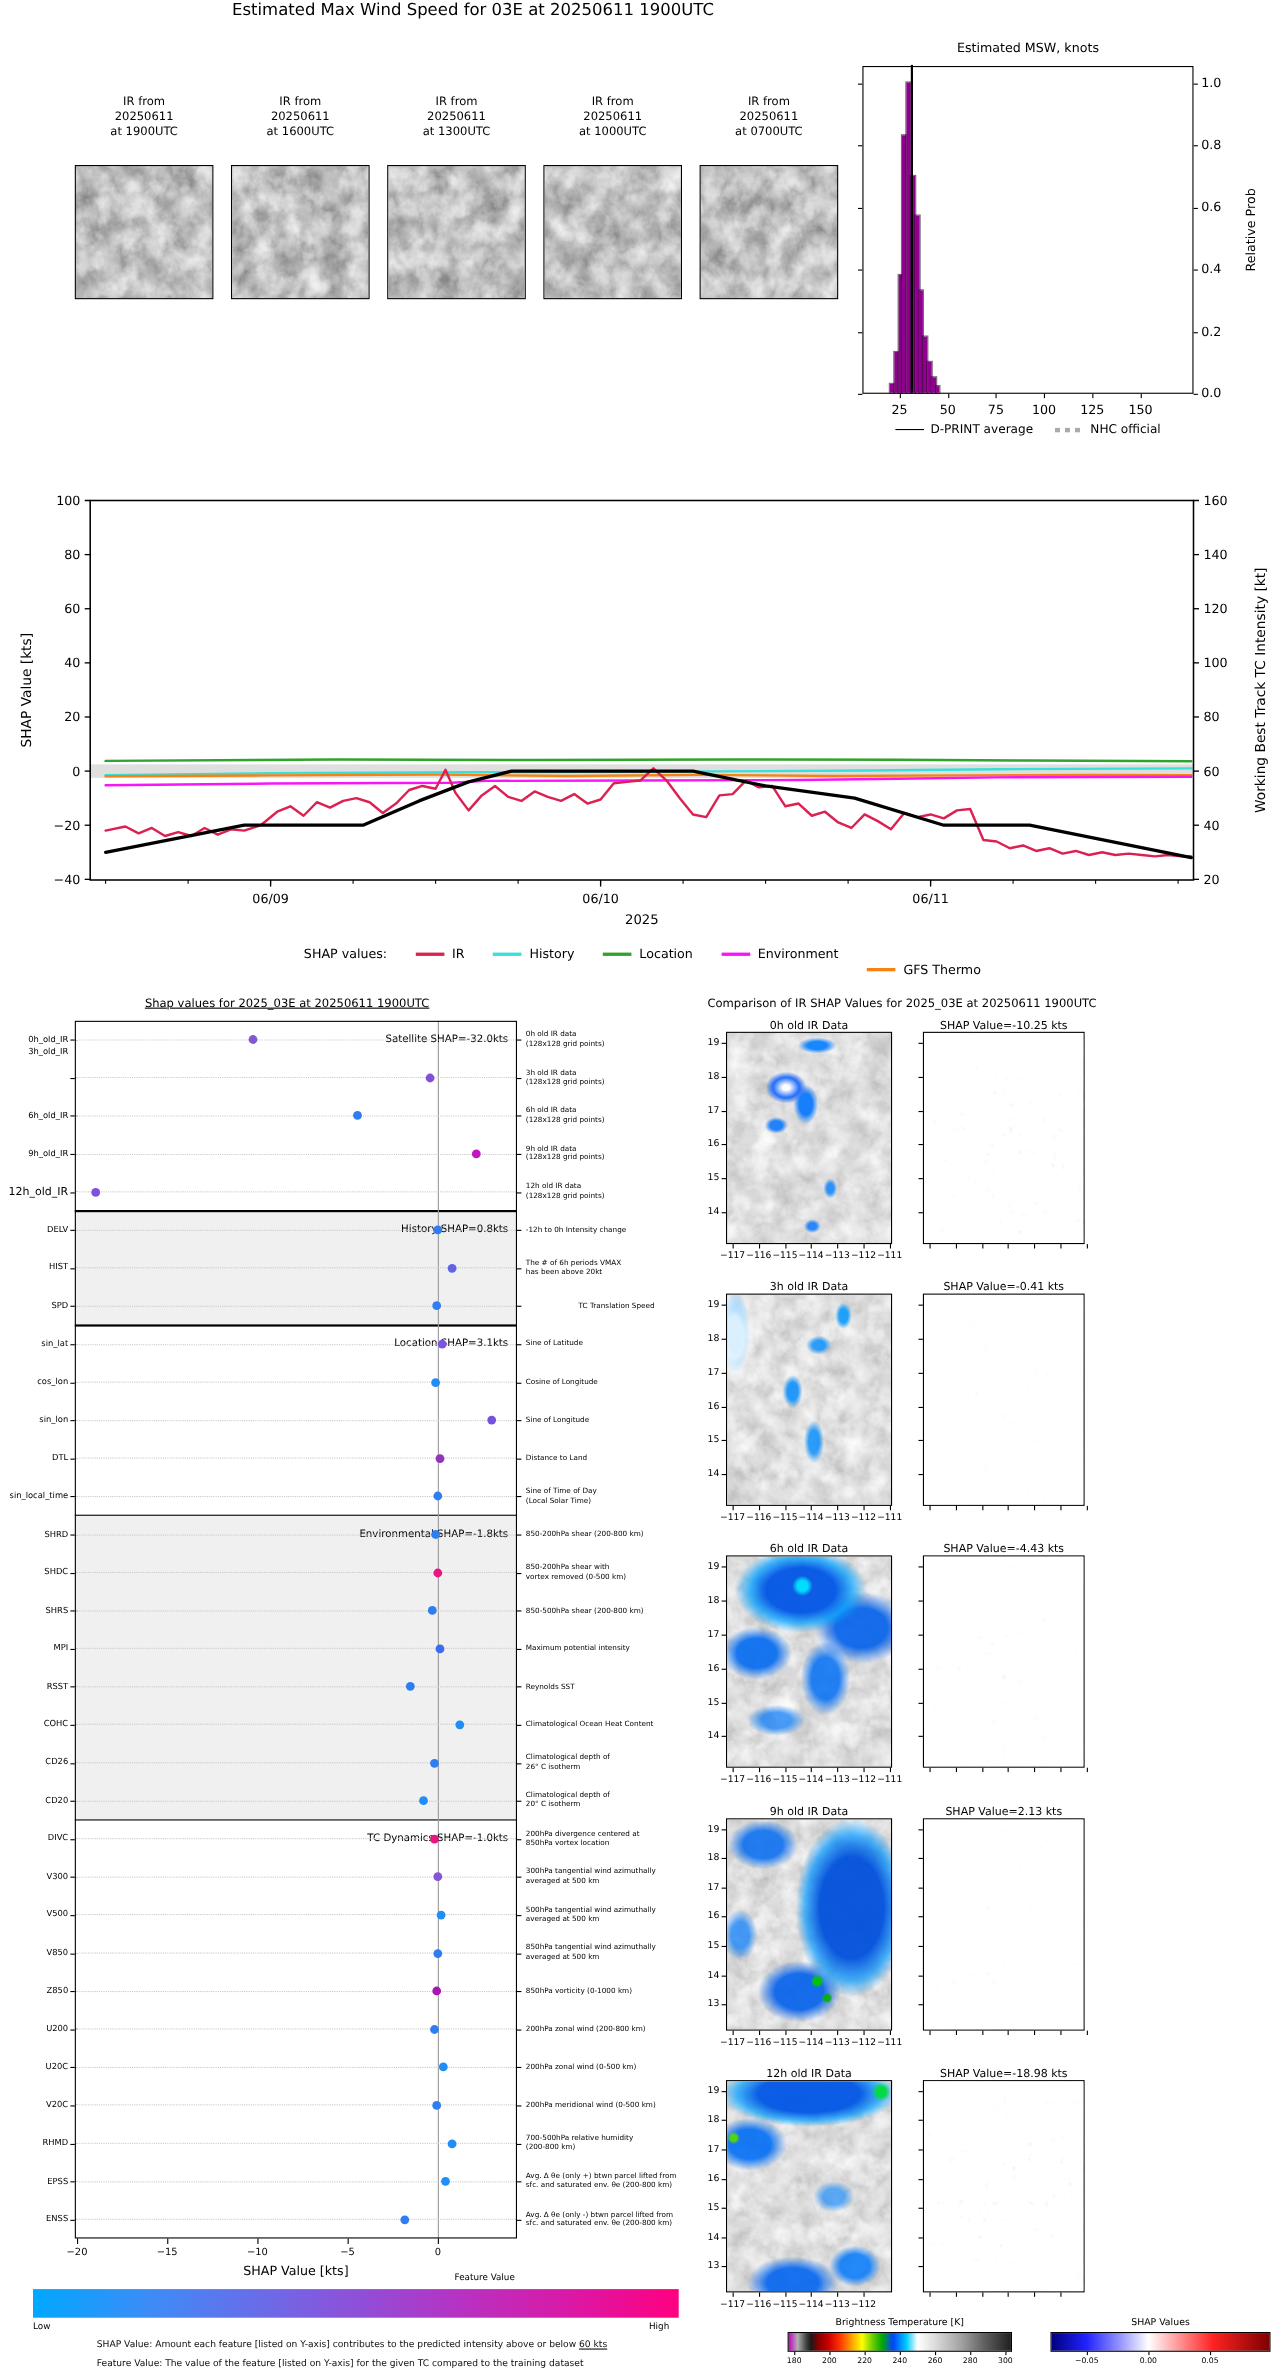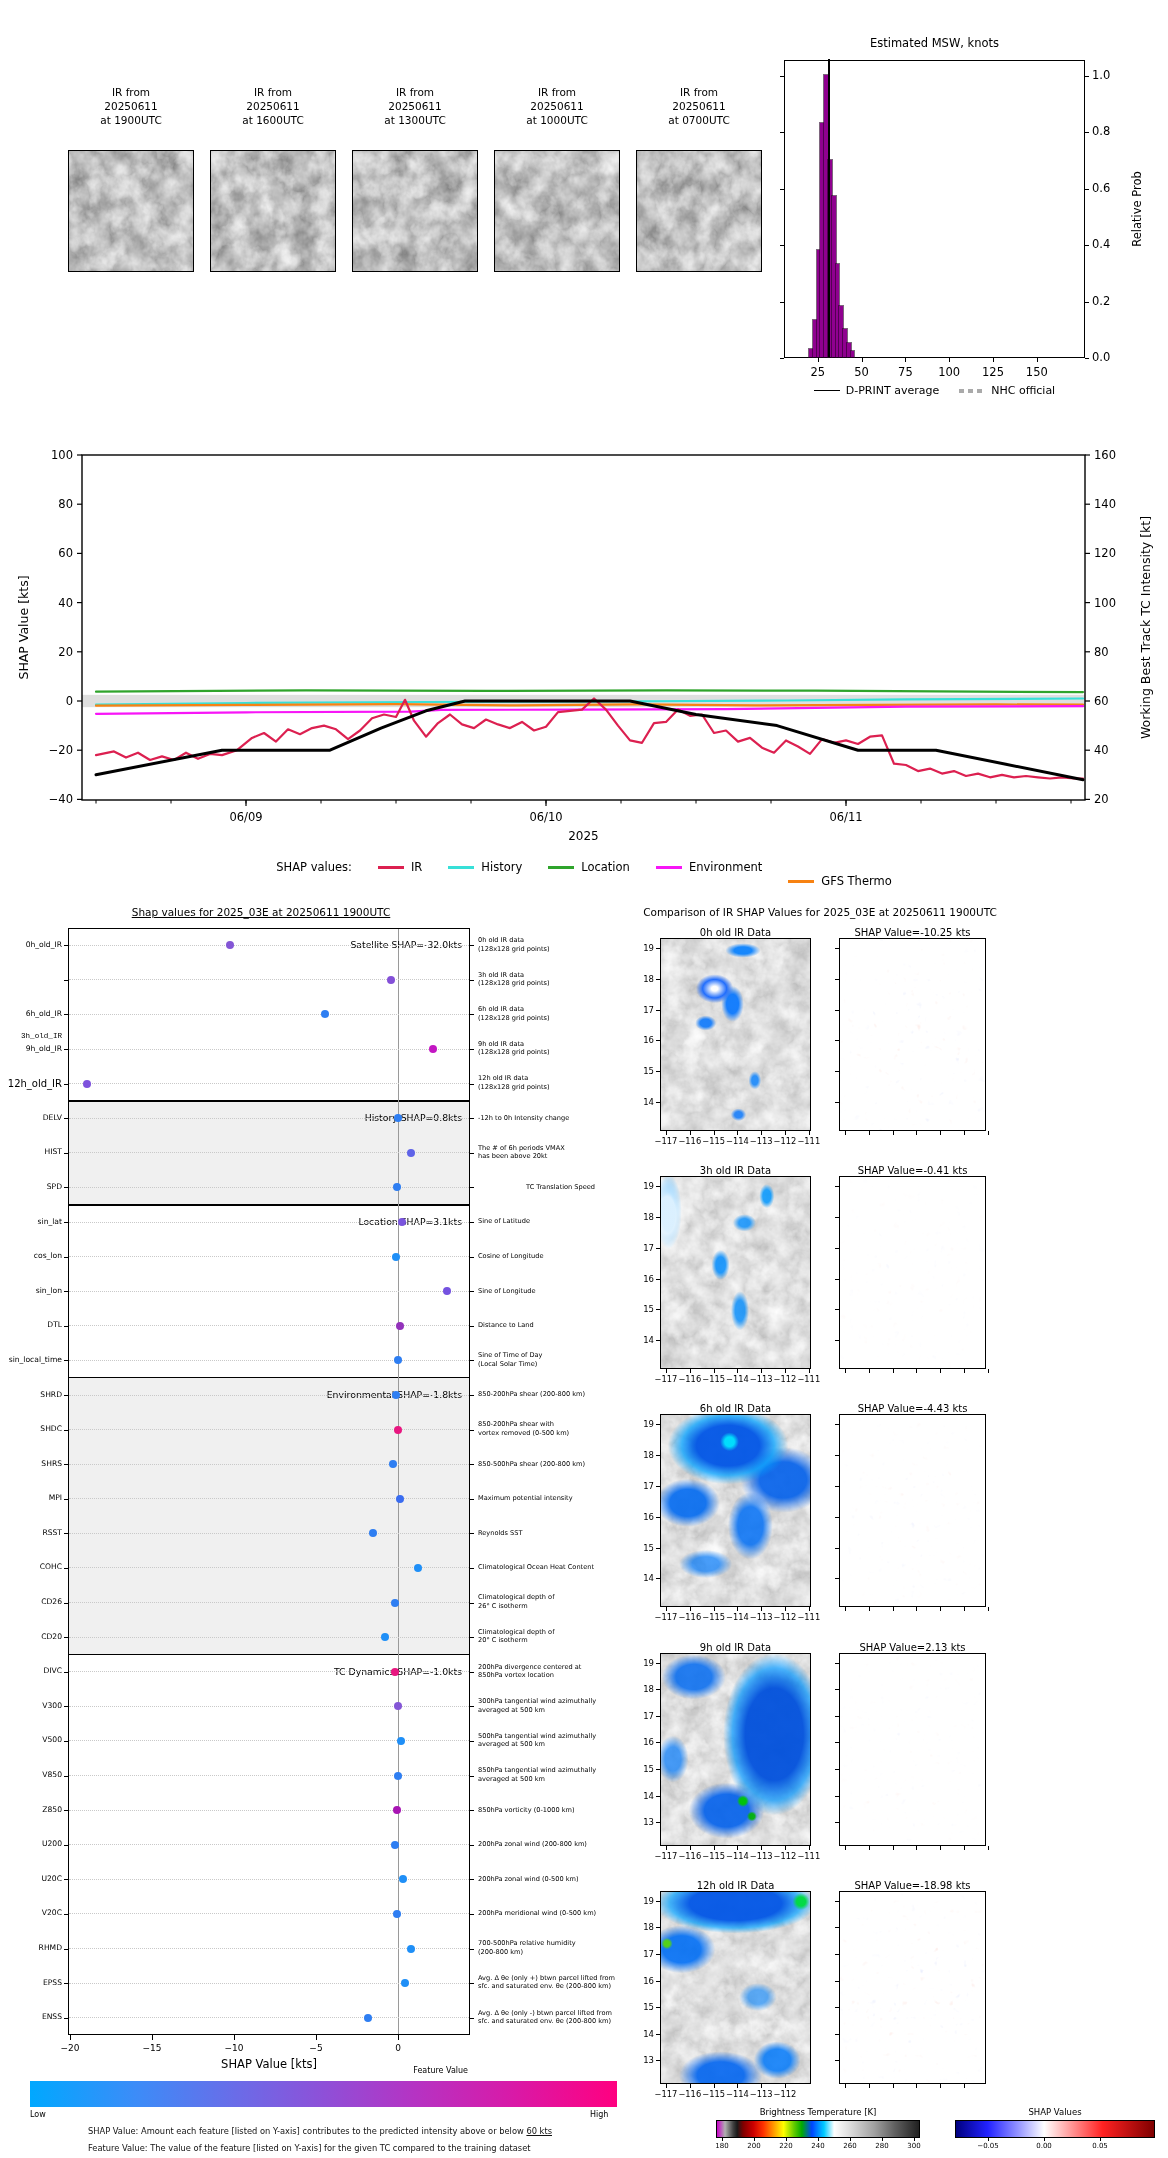--- a/index.html
+++ b/index.html
@@ -49,20 +49,21 @@
     radial-gradient(ellipse 52px 30px at 40% 96%, rgba(0,100,240,.9) 45%, rgba(0,0,0,0) 80%),
     radial-gradient(ellipse 30px 24px at 78% 88%, rgba(0,120,250,.85) 45%, rgba(0,0,0,0) 78%),
     radial-gradient(ellipse 24px 18px at 65% 55%, rgba(0,130,255,.6) 40%, rgba(0,0,0,0) 78%);}
   .fade{position:absolute;left:0;top:0;right:0;bottom:0;
     background:radial-gradient(ellipse at 55% 55%, rgba(255,255,255,0) 22%, rgba(255,255,255,.55) 68%, rgba(255,255,255,.82) 96%);}
 </style>
 </head>
 <body>
 
 <div id="fig">
+  <div class="a tc" style="left:0;top:6;width:860px;font-size:15px;">Estimated Max Wind Speed for 03E at 20250611 1900UTC</div>
 
   <div id="thumbs" class="a" style="left:0;top:0;width:1168px;height:300px;">
       <div class="a tc pre" style="left: 61px; top: 86px; width: 140px; font-size: 10.5px; line-height: 1.32;">IR from
 20250611
 at 1900UTC</div>
       <div class="a box" style="left: 68px; top: 150px; width: 126px; height: 122px; overflow: hidden;">
         <svg width="124" height="120" style="position:absolute;left:0;top:0">
           <defs>
             <filter id="nf0" x="0%" y="0%" width="100%" height="100%">
               <feTurbulence type="fractalNoise" baseFrequency="0.045" numOctaves="4" seed="3" stitchTiles="stitch"></feTurbulence>
@@ -323,21 +324,21 @@
       <div class="a" style="left: 69px; top: 944.797px; width: 400px; height: 0px; border-top: 1px dotted rgb(201, 201, 201);"></div>
       <div class="a" style="left: 64px; top: 945.297px; width: 4px; height: 1px; background: rgb(0, 0, 0);"></div>
       <div class="a" style="left: 470px; top: 945.297px; width: 4px; height: 1px; background: rgb(0, 0, 0);"></div>
       <div class="a tr" style="left: 0px; top: 939.797px; width: 62px; font-size: 7.6px;">0h_old_IR</div>
       <div class="a pre" style="left: 478px; top: 936.097px; width: 200px; font-size: 6.6px; line-height: 1.28;">0h old IR data
 (128x128 grid points)</div>
       <div class="a" style="left: 225.9px; top: 941.297px; width: 8px; height: 8px; border-radius: 50%; background: rgb(132, 86, 214);"></div>
       <div class="a" style="left: 69px; top: 979.391px; width: 400px; height: 0px; border-top: 1px dotted rgb(201, 201, 201);"></div>
       <div class="a" style="left: 64px; top: 979.891px; width: 4px; height: 1px; background: rgb(0, 0, 0);"></div>
       <div class="a" style="left: 470px; top: 979.891px; width: 4px; height: 1px; background: rgb(0, 0, 0);"></div>
-      <div class="a tr" style="left: 0px; top: 1032px; width: 62px; font-size: 7.6px; font-family: Liberation Mono, monospace;">3h_old_IR</div>
+      <div class="a tr" style="left: 0px; top: 951px; width: 62px; font-size: 7.6px;">3h_old_IR</div>
       <div class="a pre" style="left: 478px; top: 970.691px; width: 200px; font-size: 6.6px; line-height: 1.28;">3h old IR data
 (128x128 grid points)</div>
       <div class="a" style="left: 387.276px; top: 975.891px; width: 8px; height: 8px; border-radius: 50%; background: rgb(132, 80, 216);"></div>
       <div class="a" style="left: 69px; top: 1013.98px; width: 400px; height: 0px; border-top: 1px dotted rgb(201, 201, 201);"></div>
       <div class="a" style="left: 64px; top: 1014.48px; width: 4px; height: 1px; background: rgb(0, 0, 0);"></div>
       <div class="a" style="left: 470px; top: 1014.48px; width: 4px; height: 1px; background: rgb(0, 0, 0);"></div>
       <div class="a tr" style="left: 0px; top: 1008.98px; width: 62px; font-size: 7.6px;">6h_old_IR</div>
       <div class="a pre" style="left: 478px; top: 1005.28px; width: 200px; font-size: 6.6px; line-height: 1.28;">6h old IR data
 (128x128 grid points)</div>
       <div class="a" style="left: 321.348px; top: 1010.48px; width: 8px; height: 8px; border-radius: 50%; background: rgb(46, 126, 242);"></div>

